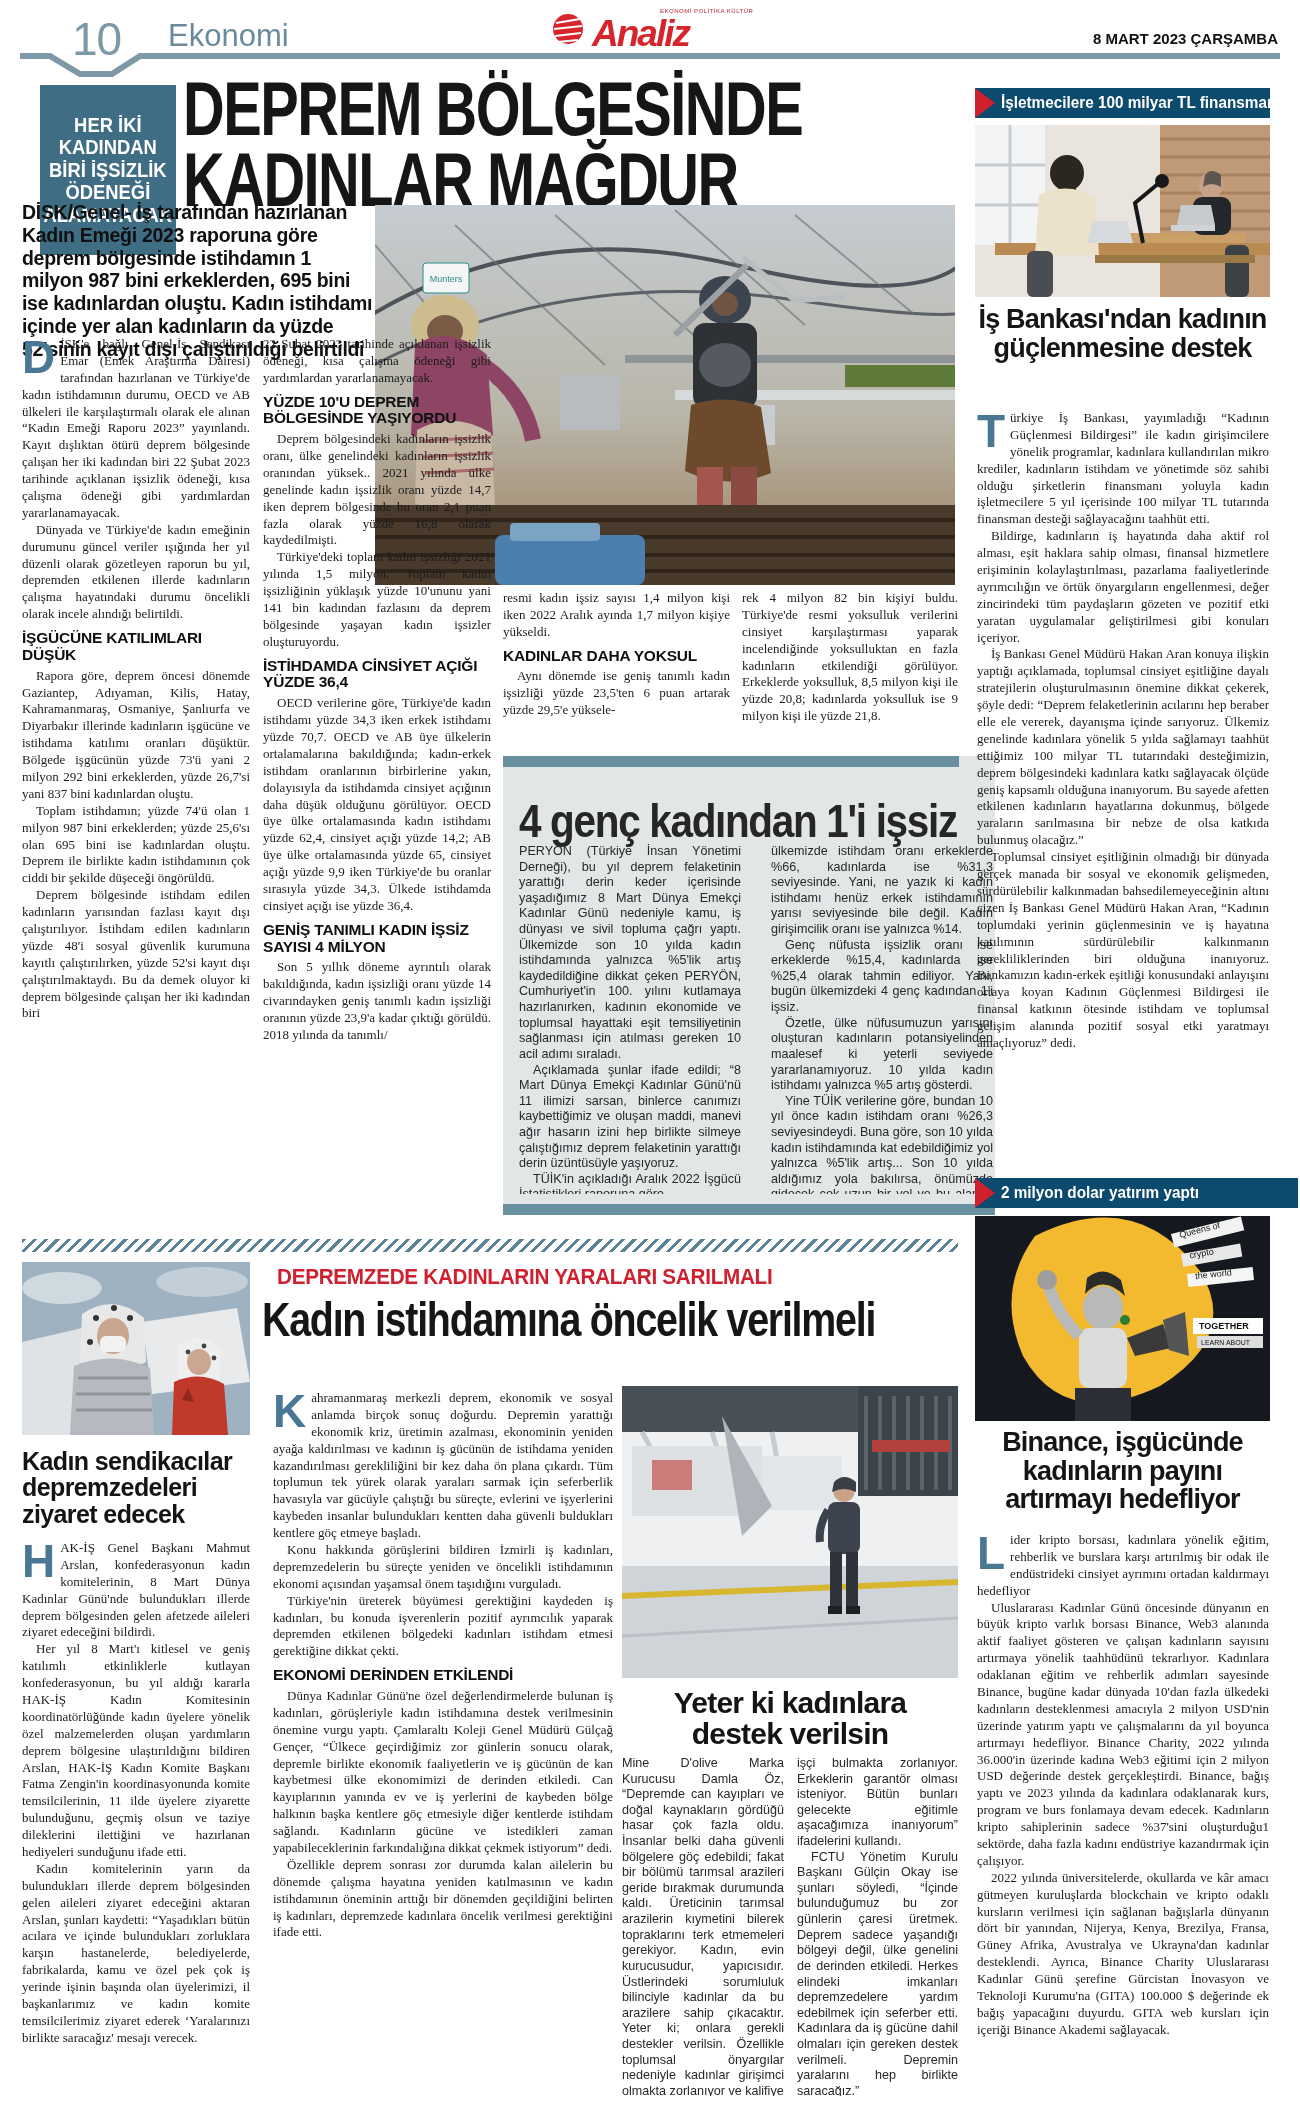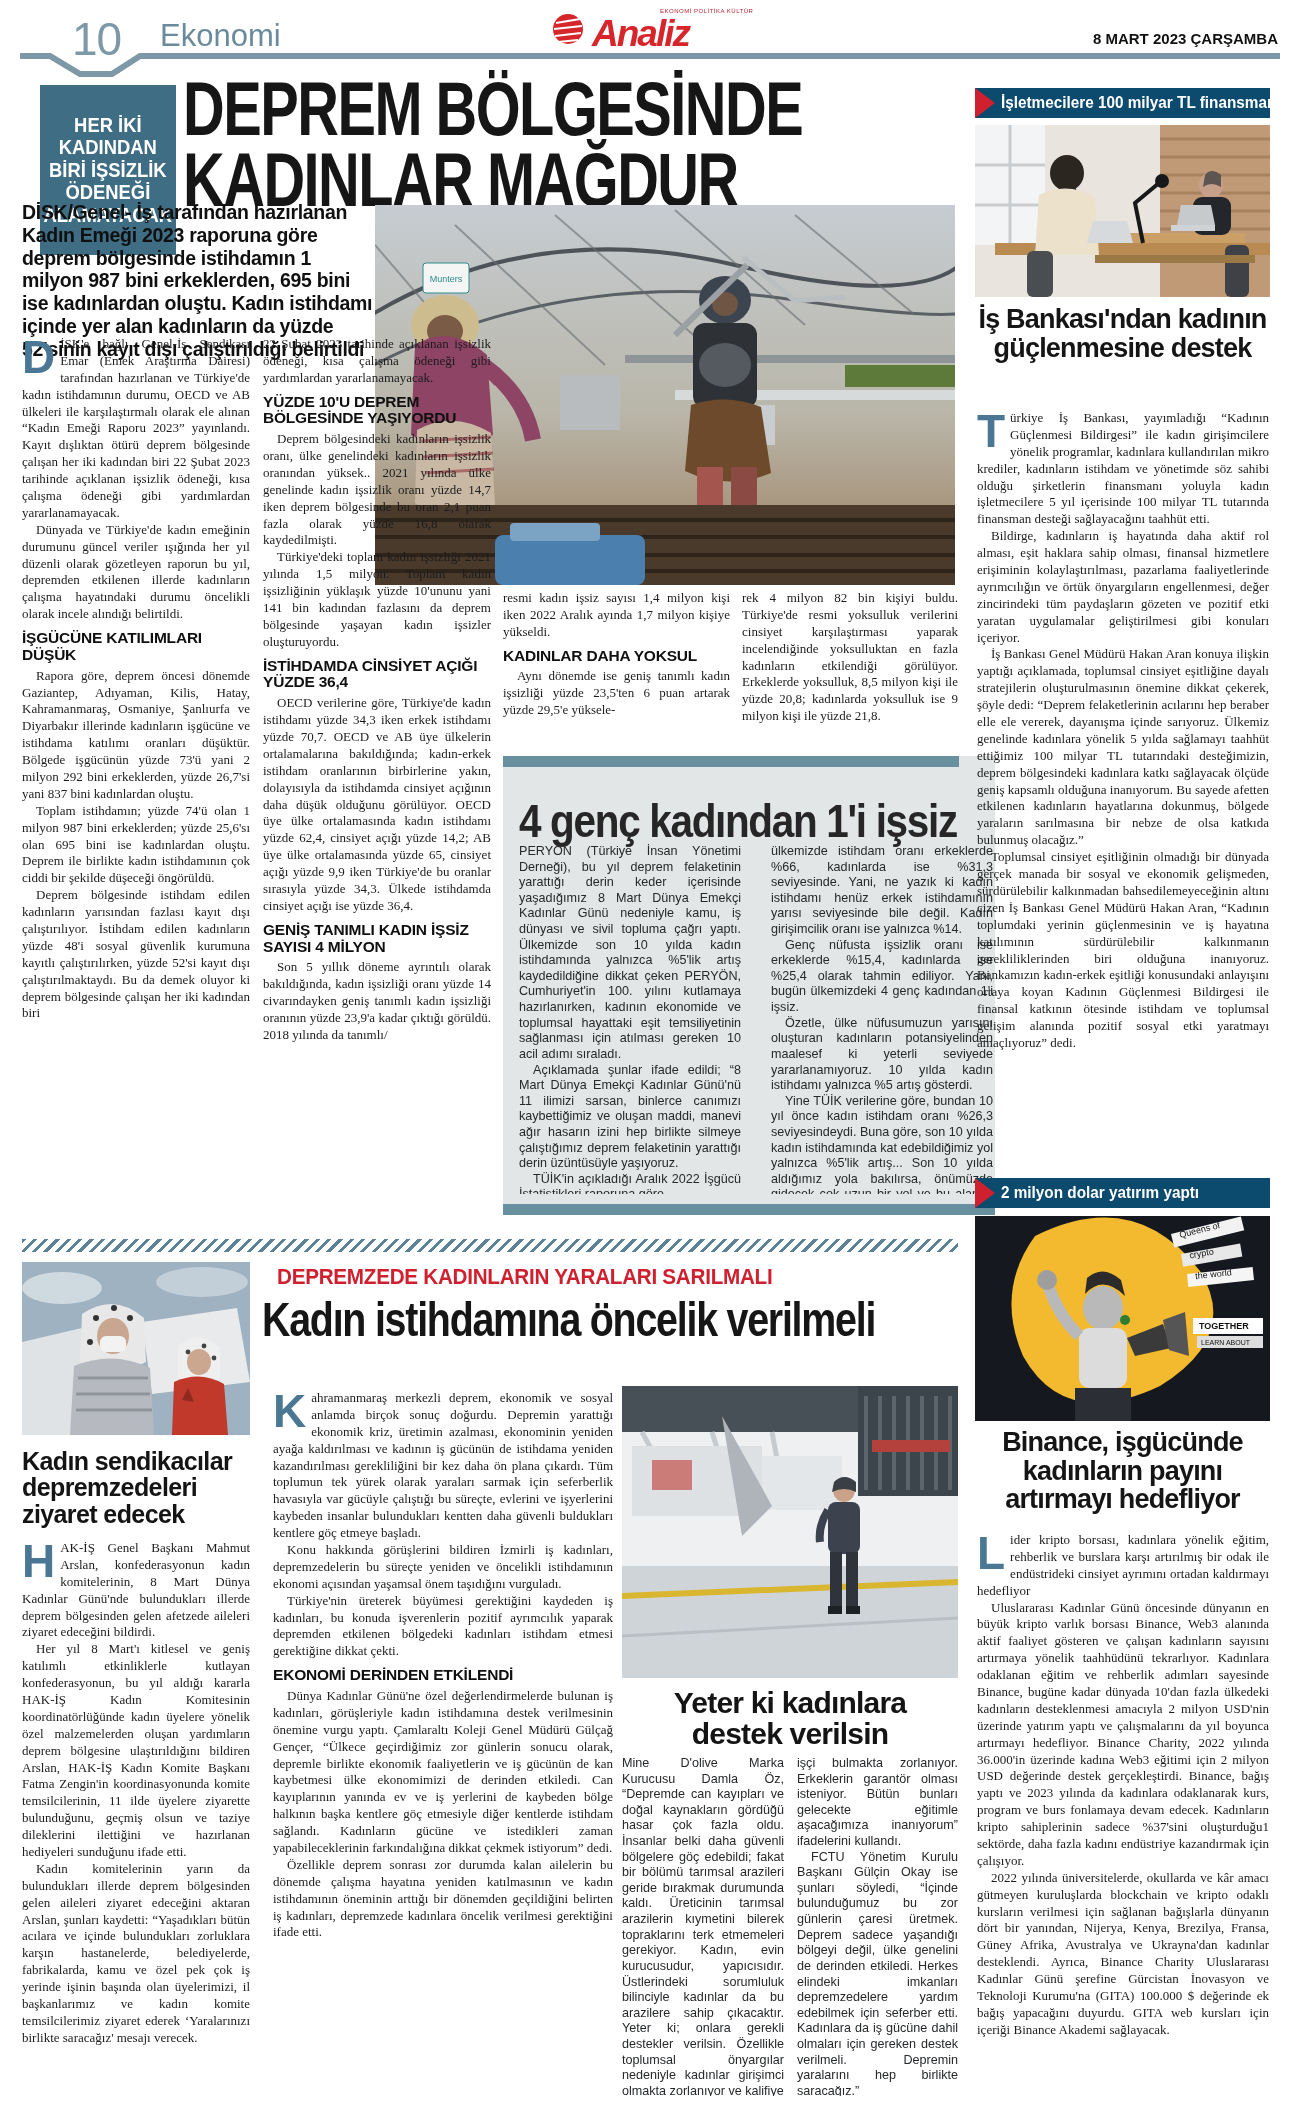--- a/index.html
+++ b/index.html
@@ -48,21 +48,21 @@
   .small-title{font-weight:bold;font-size:25px;line-height:1.05;color:#141414;letter-spacing:-.6px;}
   .photo{overflow:hidden;}
   .photo svg{display:block;}
 </style>
 </head>
 <body>
 
 <div id="page">
 
   <div class="abs page-num" style="left:72px;top:12px;">10</div>
-  <div class="abs section-name" style="left:160px;top:18px;">Ekonomi</div>
+  <div class="abs section-name" style="left:168px;top:18px;">Ekonomi</div>
 
   <div class="abs" style="left:548px;top:6px;width:200px;height:46px;">
     <svg width="40" height="40" style="position:absolute;left:0;top:3px;">
       <circle cx="20" cy="20" r="15" fill="#d6252b"></circle>
       <path d="M8,14 L32,10 M6,20 L34,17 M7,27 L33,24 M10,33 L30,31" stroke="#fff" stroke-width="2.2" fill="none"></path>
     </svg>
     <div class="abs logo-tag" style="left:112px;top:2px;">EKONOMİ POLİTİKA KÜLTÜR</div>
     <div class="abs logo-word" style="left:44px;top:9px;">Analiz</div>
   </div>
 
@@ -213,21 +213,21 @@
   </div>
 
   <div class="abs side-title" style="left:975px;top:305px;width:295px;">İş Bankası'ndan kadının güçlenmesine destek</div>
   <div class="abs serifcol" style="left:977px;top:410px;width:292px;height:758px;">
       <p class="para first"><span class="dropcap">T</span>ürkiye İş Bankası, yayımladığı “Kadının Güçlenmesi Bildirgesi” ile kadın girişimcilere yönelik programlar, kadınlara kullandırılan mikro krediler, kadınların istihdam ve yönetimde söz sahibi olduğu şirketlerin finansmanı yoluyla kadın işletmecilere 5 yıl içerisinde 100 milyar TL tutarında finansman desteği sağlayacağını taahhüt etti.</p>
       <p class="para">Bildirge, kadınların iş hayatında daha aktif rol alması, eşit haklara sahip olması, finansal hizmetlere erişiminin kolaylaştırılması, pazarlama faaliyetlerinde ayrımcılığın ve örtük önyargıların engellenmesi, değer zincirindeki tüm paydaşların gözeten ve pozitif etki yaratan uygulamalar geliştirilmesi gibi konuları içeriyor.</p>
       <p class="para">İş Bankası Genel Müdürü Hakan Aran konuya ilişkin yaptığı açıklamada, toplumsal cinsiyet eşitliğine dayalı stratejilerin oluşturulmasının önemine dikkat çekerek, şöyle dedi: “Deprem felaketlerinin acılarını hep beraber elle ele vererek, dayanışma içinde sarıyoruz. Ülkemiz genelinde kadınlara yönelik 5 yılda sağlamayı taahhüt ettiğimiz 100 milyar TL tutarındaki desteğimizin, deprem bölgesindeki kadınlara katkı sağlayacak ölçüde geniş kapsamlı olduğuna inanıyorum. Bu sayede afetten etkilenen kadınların hayatlarına dokunmuş, bölgede yaraların sarılmasına bir nebze de olsa katkıda bulunmuş olacağız.”</p>
       <p class="para">Toplumsal cinsiyet eşitliğinin olmadığı bir dünyada gerçek manada bir sosyal ve ekonomik gelişmeden, sürdürülebilir kalkınmadan bahsedilemeyeceğinin altını çizen İş Bankası Genel Müdürü Hakan Aran, “Kadının toplumdaki yerinin güçlenmesinin ve iş hayatına katılımının sürdürülebilir kalkınmanın gerekliliklerinden biri olduğuna inanıyoruz. Bankamızın kadın-erkek eşitliği konusundaki anlayışını ortaya koyan Kadının Güçlenmesi Bildirgesi ile finansal katkının ötesinde istihdam ve toplumsal gelişim alanında pozitif sosyal etki yaratmayı amaçlıyoruz” dedi.</p>
     </div>
 
-  <div class="abs banner" style="left:975px;top:1178px;width:295px;height:30px;">
+  <div class="abs banner" style="left:975px;top:1178px;width:323px;height:30px;">
     <span class="arrow"></span>
     <span class="txt">2 milyon dolar yatırım yaptı</span>
   </div>
 
   <div class="abs photo" style="left:975px;top:1216px;width:295px;height:205px;">
     <svg width="295" height="205" viewBox="0 0 295 205">
       <rect width="295" height="205" fill="#15181e"></rect>
       <path d="M60,20 Q160,-30 225,55 Q265,120 185,170 Q90,215 48,140 Q20,75 60,20Z" fill="#f3ba2f"></path>
 
       <g font-family="Liberation Sans,sans-serif" font-size="9" fill="#111">

